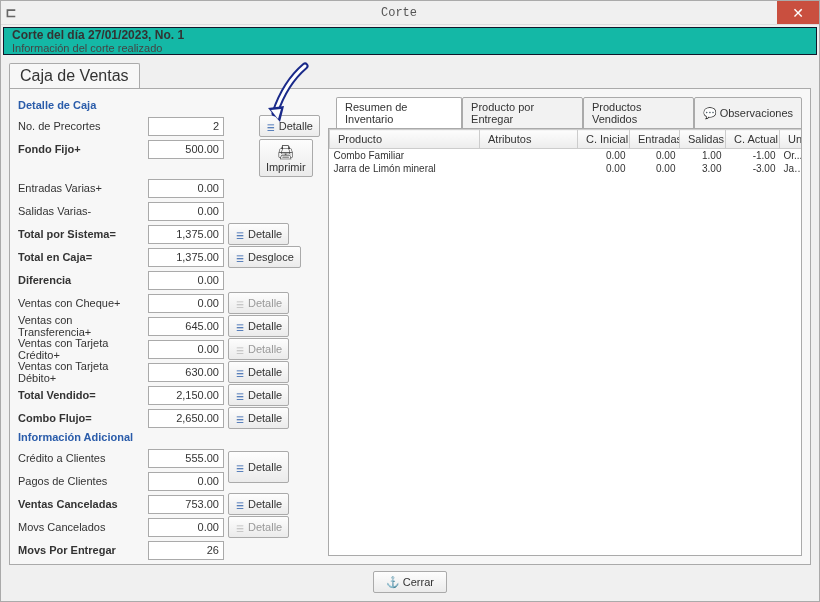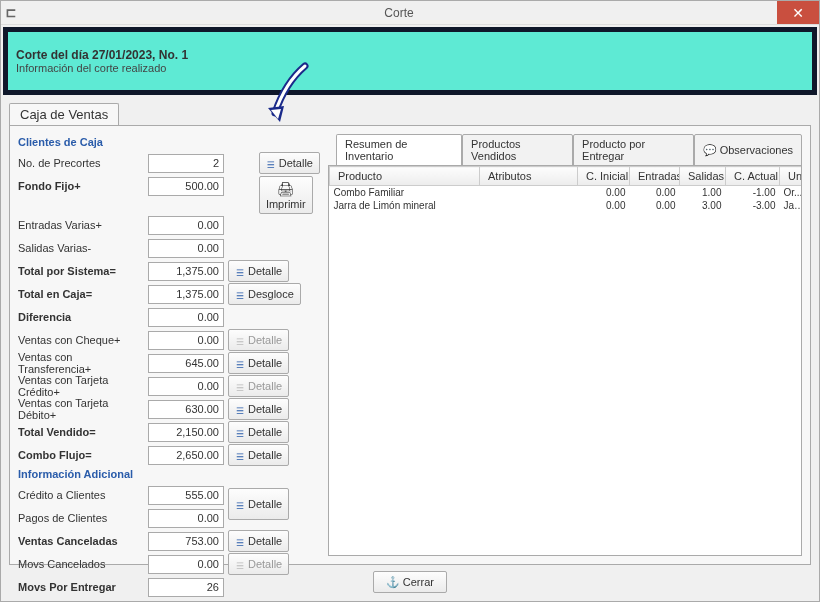--- a/index.html
+++ b/index.html
@@ -35,37 +35,38 @@
     text-align: center;
     color: #666;
     font-size: 13px;
     font-weight: bold;
   }
   .titlebar .title {
     flex: 1;
     text-align: center;
     color: #555;
     font-size: 12px;
+    font-family: Liberation Mono, monospace;
   }
   .titlebar .close-btn {
     width: 42px;
     height: 100%;
     background: #c94f3f;
     color: #fff;
     display: flex;
     align-items: center;
     justify-content: center;
     font-size: 14px;
     cursor: pointer;
   }
   .header-panel {
-    background: #5eead4;
-    border: 5px solid #0f172a;
+    background: #14b8a6;
+    border: 1px solid #0f172a;
     margin: 2px 2px 0 2px;
-    padding: 16px 8px;
+    padding: 0 8px;
   }
   .header-panel .main-line {
     font-weight: bold;
     font-size: 12px;
     color: #333;
   }
   .header-panel .sub-line {
     color: #444;
   }
   .body-area {
@@ -77,21 +78,21 @@
   }
   .tab-strip {
     display: flex;
     margin-bottom: -1px;
   }
   .tab {
     background: #f7f7f7;
     border: 1px solid #aaa;
     border-bottom: 1px solid #fff;
     padding: 3px 10px;
-    font-size: 13px;
+    font-size: 16px;
     border-radius: 2px 2px 0 0;
     cursor: pointer;
   }
   .tab-panel {
     border: 1px solid #aaa;
     background: #f7f7f7;
     flex: 1;
     display: flex;
     padding: 8px;
     gap: 8px;
@@ -257,21 +258,21 @@
     <div class="sub-line">Información del corte realizado</div>
   </div>
 
   <div class="body-area">
     <div class="tab-strip">
       <div class="tab">Caja de Ventas</div>
     </div>
     <div class="tab-panel">
 
       <div class="left-col">
-        <div class="section-title">Clientes de Caja</div>
+        <div class="section-title">Detalle de Caja</div>
 
         <div style="display:flex;align-items:flex-start;">
           <div class="form-rows" style="flex:1;">
             <div class="form-row">
               <label>No. de Precortes</label>
               <input type="text" value="2" style="">
             </div>
             <div class="form-row">
               <label class="bold">Fondo Fijo+</label>
               <input type="text" value="500.00" style="">
@@ -412,22 +413,22 @@
           <div class="form-row">
             <label class="bold">Movs Por Entregar</label>
             <input type="text" value="26" style="">
           </div>
         </div>
       </div>
 
       <div class="right-col">
         <div class="inner-tab-strip">
           <div class="inner-tab active">Resumen de Inventario</div>
+          <div class="inner-tab">Producto por Entregar</div>
           <div class="inner-tab">Productos Vendidos</div>
-          <div class="inner-tab">Producto por Entregar</div>
           <div class="inner-tab">
             <span style="color:#2a7;">💬</span>
             <span>Observaciones</span>
           </div>
         </div>
         <div class="grid-wrap">
           <table class="grid">
             <colgroup>
               <col style="width:150px">
                 <col style="width:98px">

